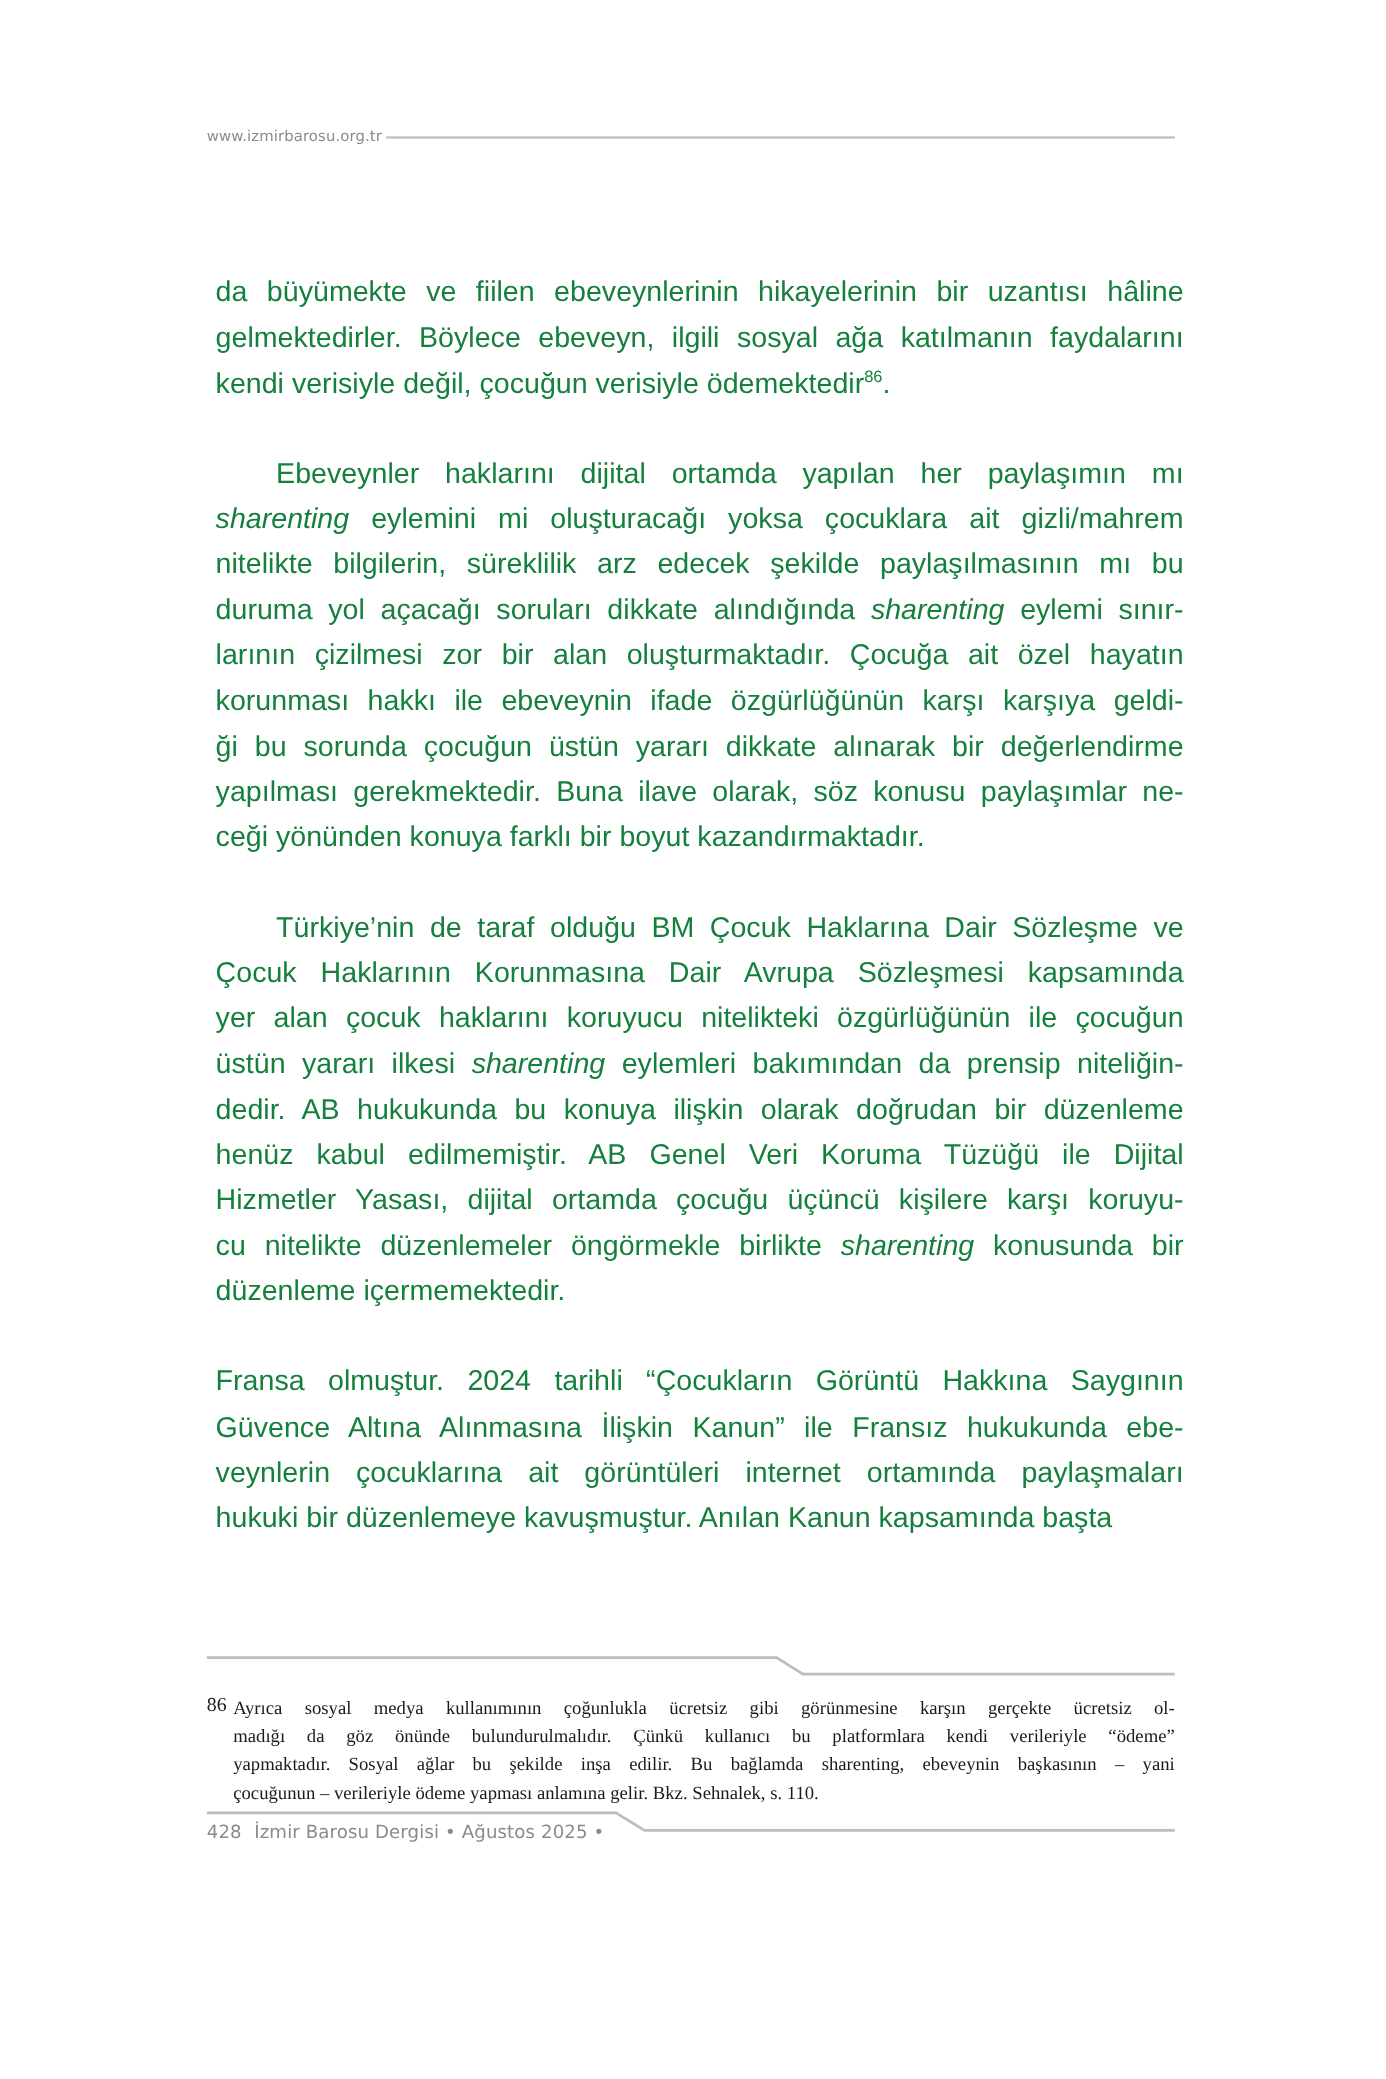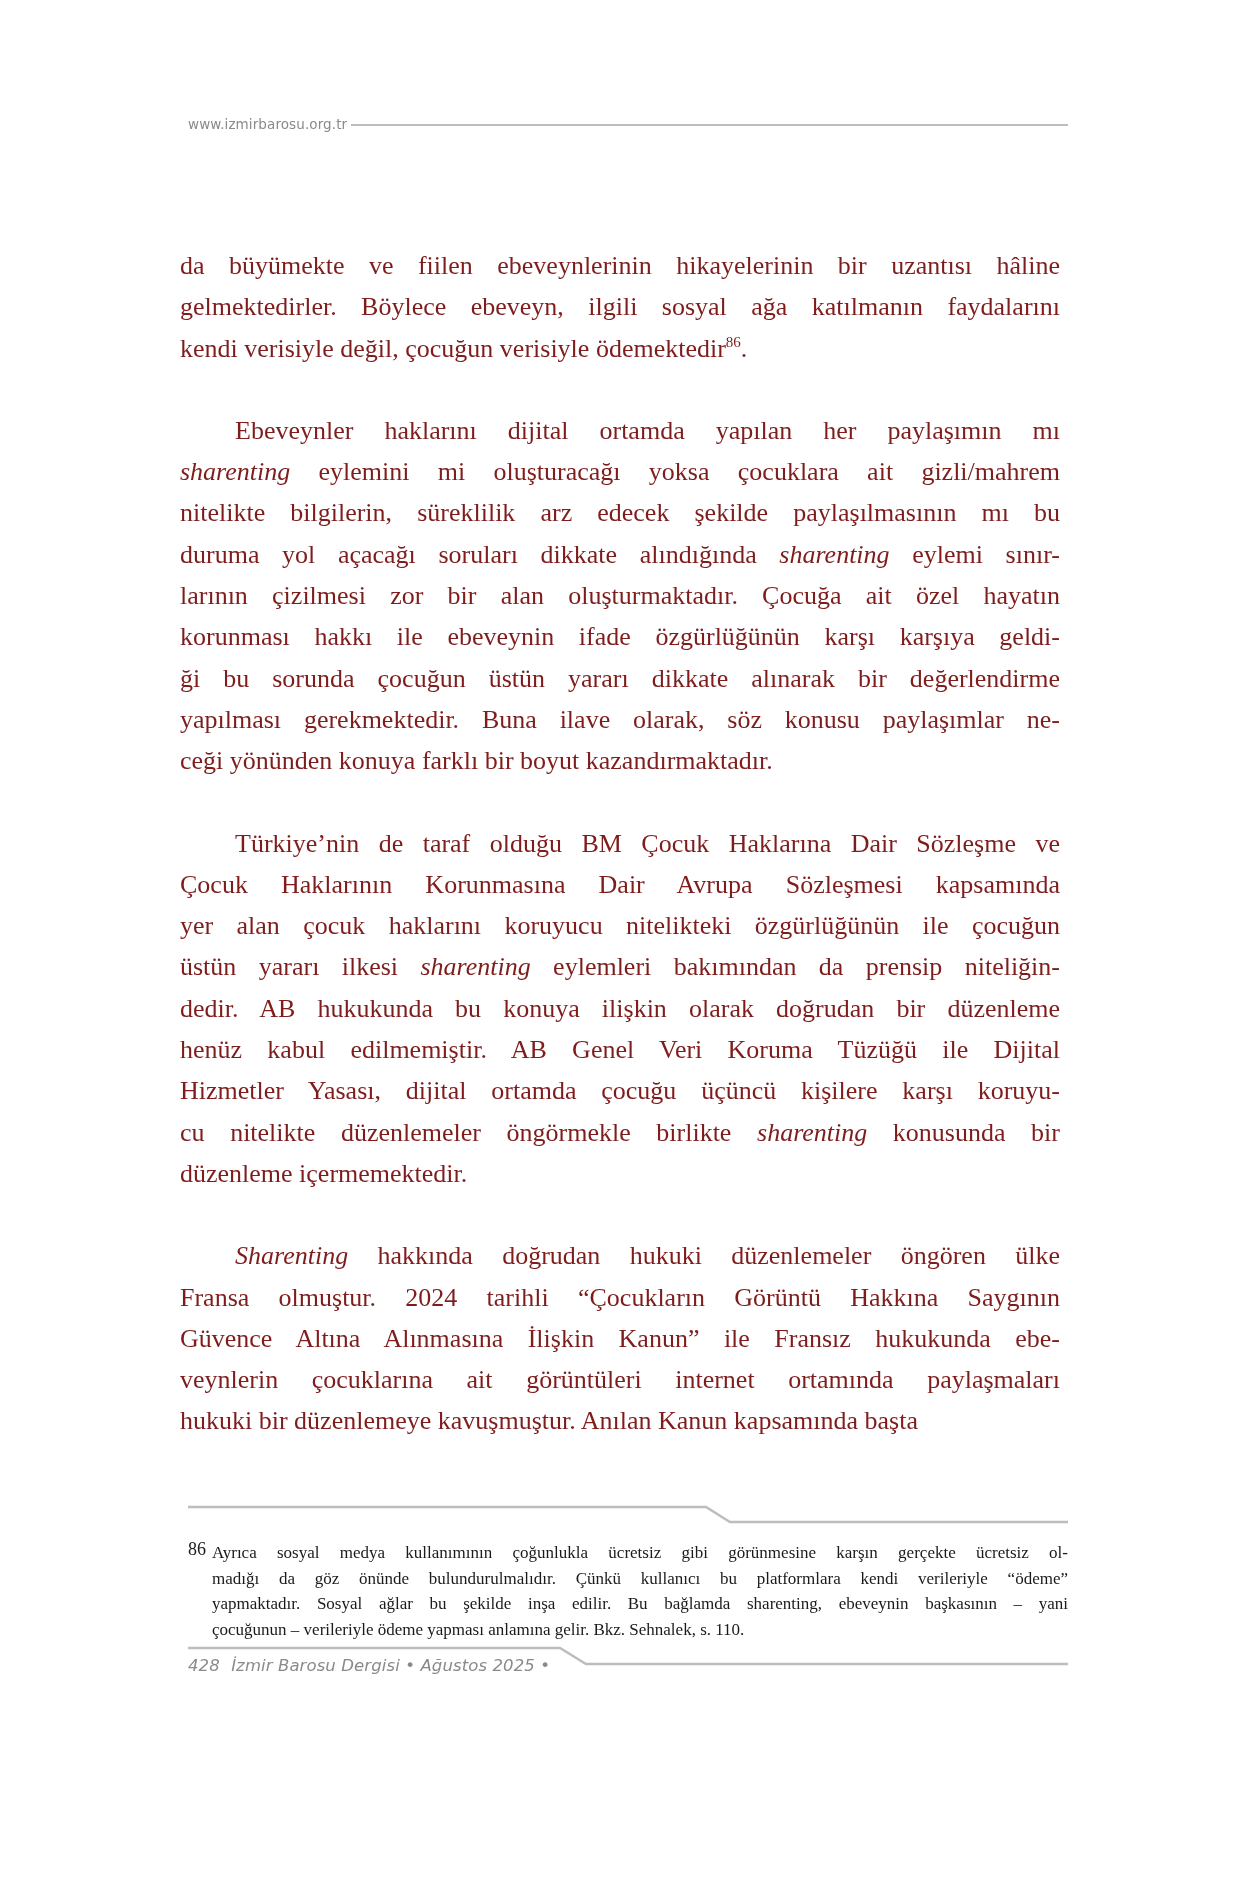--- a/index.html
+++ b/index.html
@@ -10,23 +10,23 @@
     position: absolute; left: 188px; top: 112px; width: 880px; height: 24px;
     display: flex; align-items: center;
   }
   .header-url {
     font-family: "DejaVu Sans", sans-serif; font-size: 13.5px; color: #8a8a8a;
     letter-spacing: 0.1px; white-space: nowrap; padding-right: 4px;
   }
   .header-rule { flex: 1; height: 2px; background: #bdbdbd; margin-top: 2px; }
 
   .body-text {
-    position: absolute; left: 180px; top: 245px; width: 880px;
-    font-family: Liberation Serif, serif;
-    font-size: 26px; line-height: 41.3px; color: #7f1d1d;
+    position: absolute; left: 196px; top: 245px; width: 880px;
+    font-family: Liberation Sans, sans-serif;
+    font-size: 26px; line-height: 41.3px; color: #15803d;
     text-align: justify; hyphens: manual;
   }
   .para { margin: 0; }
   .para + .para { margin-top: 41px; }
   .line { display: block; text-align: justify; text-align-last: justify; white-space: nowrap; }
   .line.last { text-align-last: left; }
   .line.first { text-indent: 55px; }
   .para.p1 .line { text-indent: 0; }
   .it { font-style: italic; }
   sup.fnref { font-size: 15px; line-height: 0; vertical-align: 10px; }
@@ -40,21 +40,21 @@
   }
   .fn-num { position: absolute; left: 0; top: -3px; font-size: 18px; }
   .fn-body { margin-left: 24px; }
   .fn-line { display: block; white-space: nowrap; text-align: justify; text-align-last: justify; }
   .fn-line.last { text-align-last: left; }
 
   .footer-sep { position: absolute; left: 188px; top: 1640px; width: 880px; height: 30px; }
   .footer {
     position: absolute; left: 188px; top: 1656px; height: 26px;
     font-family: "DejaVu Sans", sans-serif; font-size: 16.5px; color: #8a8a8a;
-    white-space: nowrap; letter-spacing: 0.1px; font-style: italic;
+    white-space: nowrap; letter-spacing: 0.1px;
   }
   .footer .sp { display: inline-block; width: 6px; }
 </style>
 </head>
 <body>
 
 <div class="page">
 
   <div class="header">
     <span class="header-url">www.izmirbarosu.org.tr</span>
@@ -83,21 +83,20 @@
         <span class="line">Çocuk Haklarının Korunmasına Dair Avrupa Sözleşmesi kapsamında</span>
         <span class="line">yer alan çocuk haklarını koruyucu nitelikteki özgürlüğünün ile çocuğun</span>
         <span class="line">üstün yararı ilkesi <span class="it">sharenting</span> eylemleri bakımından da prensip niteliğin-</span>
         <span class="line">dedir. AB hukukunda bu konuya ilişkin olarak doğrudan bir düzenleme</span>
         <span class="line">henüz kabul edilmemiştir. AB Genel Veri Koruma Tüzüğü ile Dijital</span>
         <span class="line">Hizmetler Yasası, dijital ortamda çocuğu üçüncü kişilere karşı koruyu-</span>
         <span class="line">cu nitelikte düzenlemeler öngörmekle birlikte <span class="it">sharenting</span> konusunda bir</span>
         <span class="line last">düzenleme içermemektedir.</span>
       </p>
     <p class="para" id="para-3">
-        <span class="line first"><span class="it">Sharenting</span> hakkında doğrudan hukuki düzenlemeler öngören ülke</span>
         <span class="line">Fransa olmuştur. 2024 tarihli “Çocukların Görüntü Hakkına Saygının</span>
         <span class="line">Güvence Altına Alınmasına İlişkin Kanun” ile Fransız hukukunda ebe-</span>
         <span class="line">veynlerin çocuklarına ait görüntüleri internet ortamında paylaşmaları</span>
         <span class="line last">hukuki bir düzenlemeye kavuşmuştur. Anılan Kanun kapsamında başta</span>
       </p>
   </div>
 
   <svg class="fn-sep" width="880" height="30" viewBox="0 0 880 30">
     <polyline points="0,7 518,7 542,22 880,22" fill="none" stroke="#bdbdbd" stroke-width="2.5"></polyline>
   </svg>

